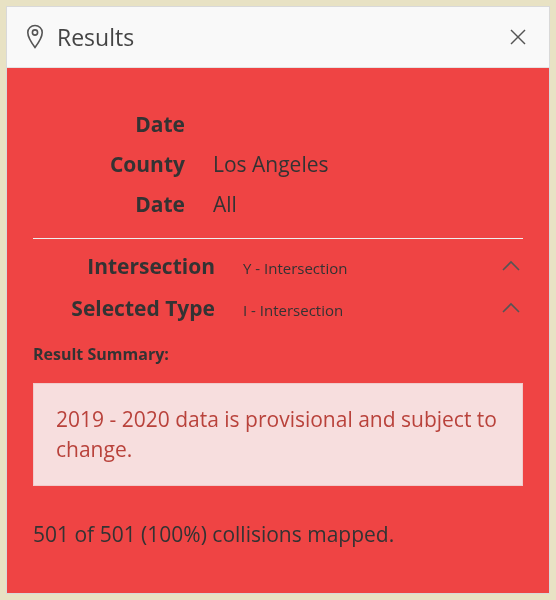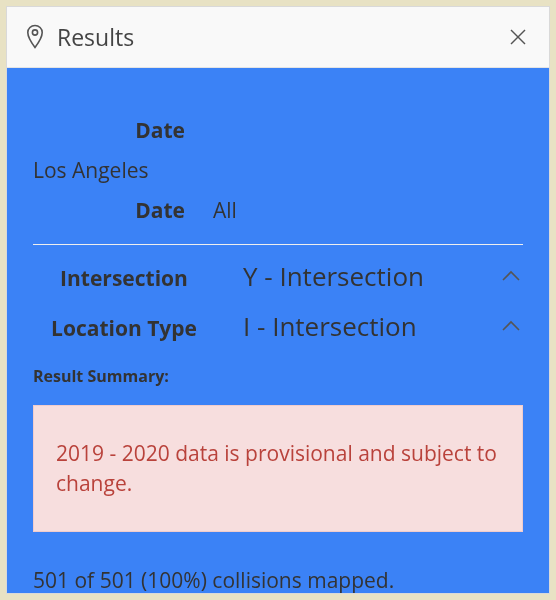--- a/index.html
+++ b/index.html
@@ -9,24 +9,25 @@
     font-family: -apple-system, BlinkMacSystemFont, "Segoe UI", "Open Sans", Helvetica, Arial, sans-serif;
     background: #e8e2c4;
     overflow: hidden;
   }
   .panel {
     position: absolute;
     top: 6px;
     left: 6px;
     right: 6px;
     bottom: 6px;
-    background: #3b82f6;
+    background: #ef4444;
     border: 1px solid #d9d9d9;
     display: flex;
     flex-direction: column;
+    gap: 14px;
   }
   .titlebar {
     display: flex;
     align-items: center;
     gap: 12px;
     padding: 14px 18px;
     border-bottom: 1px solid #e4e4e4;
     background: #f9f9f9;
   }
   .titlebar .title {
@@ -50,21 +51,20 @@
   }
   .section-heading {
     font-size: 26px;
     font-weight: 400;
     color: #333;
     margin-bottom: 18px;
   }
   .factors-table {
     width: 100%;
     margin-bottom: 14px;
-    margin-top: 20px;
   }
   .factors-table .row {
     display: flex;
     align-items: baseline;
     padding: 6px 0;
   }
   .factors-table .label {
     width: 180px;
     text-align: right;
     padding-right: 28px;
@@ -86,28 +86,28 @@
     margin-bottom: 12px;
   }
   .acc-row {
     display: flex;
     align-items: baseline;
     padding: 7px 0;
     cursor: pointer;
   }
   .acc-row .a-label {
     width: 210px;
-    text-align: center;
+    text-align: right;
     padding-right: 28px;
     font-weight: 700;
     font-size: 21px;
     color: #333;
   }
   .acc-row .a-value {
-    font-size: 26px;
+    font-size: 15px;
     color: #333;
     flex: 1;
   }
   .acc-row .chev {
     width: 24px;
     height: 24px;
     display: flex;
     align-items: center;
     justify-content: center;
     color: #555;
@@ -115,21 +115,21 @@
   }
   .summary-heading {
     font-size: 16px;
     font-weight: 700;
     color: #333;
     margin: 14px 0 18px 0;
   }
   .alert {
     background: #f7dede;
     border: 1px solid #f0cccc;
-    padding: 32px 22px;
+    padding: 20px 22px;
     color: #b9423b;
     font-size: 21px;
     line-height: 1.45;
     margin-bottom: 22px;
   }
   .mapped-text {
     font-size: 21px;
     color: #333;
     margin-top: 34px;
   }
@@ -157,20 +157,21 @@
   </div>
 
   <div class="body">
 
 
     <div class="factors-table">
       <div class="row">
         <div class="label">Date</div>
       </div>
       <div class="row">
+        <div class="label">County</div>
         <div class="value">Los Angeles</div>
       </div>
       <div class="row">
         <div class="label">Date</div>
         <div class="value">All</div>
       </div>
     </div>
 
     <hr class="divider">
 
@@ -178,21 +179,21 @@
       <div class="acc-row">
         <div class="a-label">Intersection</div>
         <div class="a-value">Y - Intersection</div>
         <span class="chev">
           <svg width="20" height="12" viewBox="0 0 20 12" fill="none" stroke="#555" stroke-width="1.6">
             <polyline points="2,10 10,2 18,10"></polyline>
           </svg>
         </span>
       </div>
       <div class="acc-row">
-        <div class="a-label">Location Type</div>
+        <div class="a-label">Selected Type</div>
         <div class="a-value">I - Intersection</div>
         <span class="chev">
           <svg width="20" height="12" viewBox="0 0 20 12" fill="none" stroke="#555" stroke-width="1.6">
             <polyline points="2,10 10,2 18,10"></polyline>
           </svg>
         </span>
       </div>
     </div>
 
     <h2 class="summary-heading">Result Summary:</h2>

